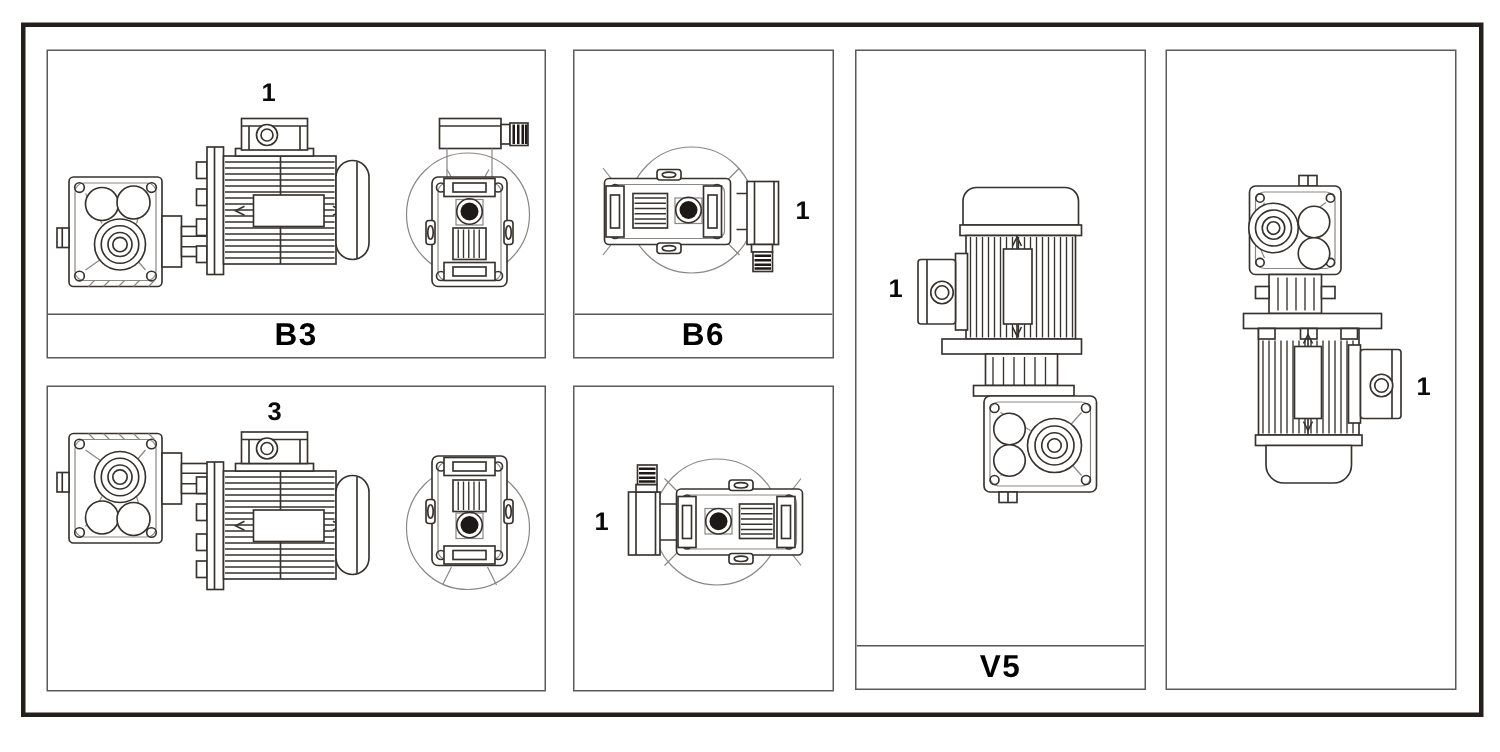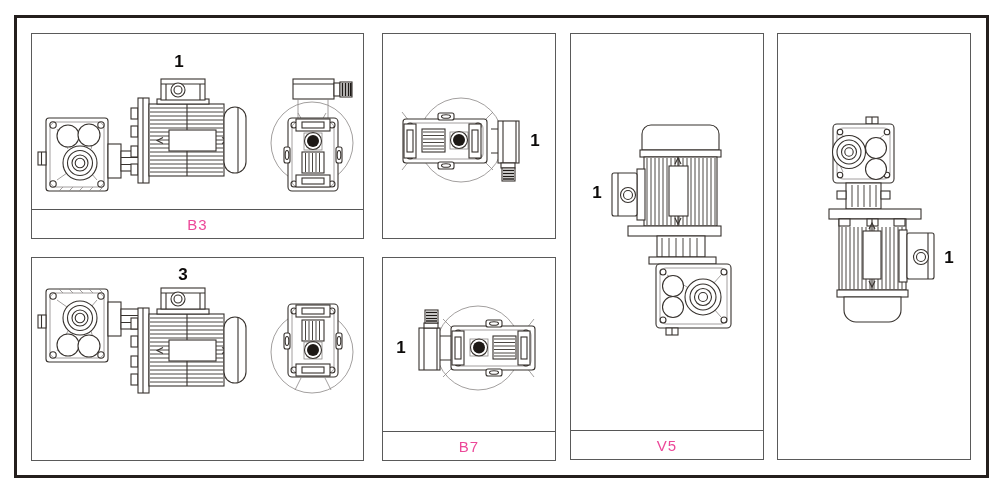--- a/index.html
+++ b/index.html
@@ -4,21 +4,21 @@
 <style>
   html,body{margin:0;padding:0;background:#fff;}
   #canvas{position:relative;width:1000px;height:501px;background:#fff;overflow:hidden;
           font-family:"Liberation Sans", sans-serif;}
   #outer-frame{position:absolute;left:14px;top:15px;width:975px;height:463px;
                border:3px solid #241f1d;box-sizing:border-box;background:#fff;}
   .panel{position:absolute;background:#fff;border:1px solid #5a5a5a;box-sizing:border-box;overflow:hidden;}
   .panel svg{position:absolute;left:0;top:0;display:block;}
   .strip{position:absolute;left:0;right:0;bottom:0;height:28px;border-top:1px solid #565656;
          display:flex;align-items:center;justify-content:center;}
-  .strip span{font-size:15px;font-weight:normal;color:#ec4899;letter-spacing:1px;}
+  .strip span{font-size:21px;font-weight:bold;color:#000000;letter-spacing:1px;}
   .ann{position:absolute;transform:translate(-50%,-50%);font-size:17px;font-weight:bold;color:#0c0a09;}
   
   .ln{fill:none;stroke:#37322e;stroke-width:1.1;}
   .fw{fill:#fff;stroke:#37322e;stroke-width:1.1;}
   .tn{fill:none;stroke:#8a8785;stroke-width:0.8;}
   .dk{fill:#1d1916;stroke:none;}
   .rib{fill:none;stroke:#1d1916;stroke-width:1.7;}
   .hatch{fill:none;stroke:#37322e;stroke-width:0.9;}
 </style>
 </head>
@@ -207,20 +207,23 @@
       </g>
       <g>
         <rect class="fw" x="497" y="120" width="21" height="42"></rect>
         <path class="ln" d="M502 120 v42 M515 120 v42"></path>
         <rect class="fw" x="500" y="162" width="14" height="5"></rect>
         <rect class="fw" x="501" y="167" width="13" height="13"></rect>
         <path class="rib" d="M502 169.5h11M502 172.5h11M502 175.5h11M502 178h11"></path>
       </g>
     </svg>
     <span class="ann" style="left:152px;top:107px;">1</span>
+    <div class="strip">
+      <span>B6</span>
+    </div>
   </div>
 
   <div class="panel" style="left:382px;top:257px;width:174px;height:204px;">
     <svg width="174" height="175" viewBox="382 257 174 175">
       <g>
         <circle class="tn" cx="477" cy="347" r="42"></circle>
         <path class="tn" d="M452 328 L442 318 M452 366 L442 376 M526 327 L533 318 M526 367 L533 376"></path>
         <path class="ln" d="M439 335 h11 M439 359 h11"></path>
         <rect class="fw" x="450" y="325" width="84" height="44" rx="3"></rect>
         <rect class="tn" x="454" y="329" width="76" height="36" rx="5"></rect>
@@ -244,23 +247,20 @@
       </g>
       <g>
         <rect class="fw" x="418" y="327" width="21" height="42"></rect>
         <path class="ln" d="M423 327 v42 M436 327 v42"></path>
         <rect class="fw" x="423" y="322" width="14" height="5"></rect>
         <rect class="fw" x="424" y="309" width="13" height="13"></rect>
         <path class="rib" d="M425 311.5h11M425 314.5h11M425 317.5h11M425 320h11"></path>
       </g>
     </svg>
     <span class="ann" style="left:18px;top:90px;">1</span>
-    <div class="strip">
-      <span>B7</span>
-    </div>
   </div>
 
   <div class="panel" style="left:570px;top:33px;width:194px;height:427px;">
     <svg width="194" height="398" viewBox="570 33 194 398">
       <g>
         <path class="fw" d="M641 149 v-16 a9 9 0 0 1 9 -9 h59 a9 9 0 0 1 9 9 v16 z"></path>
         <rect class="fw" x="639" y="149" width="81" height="7"></rect>
         <rect class="fw" x="643" y="156" width="73" height="69"></rect>
         <path class="hatch" d="M646 157v67M650 157v67M654 157v67M658 157v67M662 157v67M666 157v67M670 157v67M674 157v67M678 157v67M682 157v67M686 157v67M690 157v67M694 157v67M698 157v67M702 157v67M706 157v67M710 157v67M714 157v67"></path>
         <path class="ln" d="M677 156 v9 M677 215 v10"></path>

